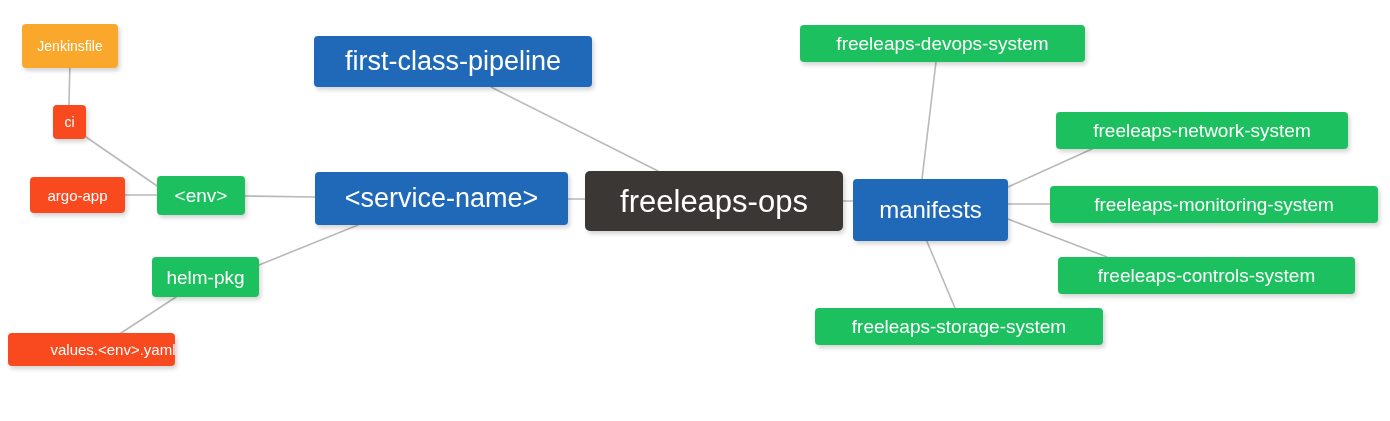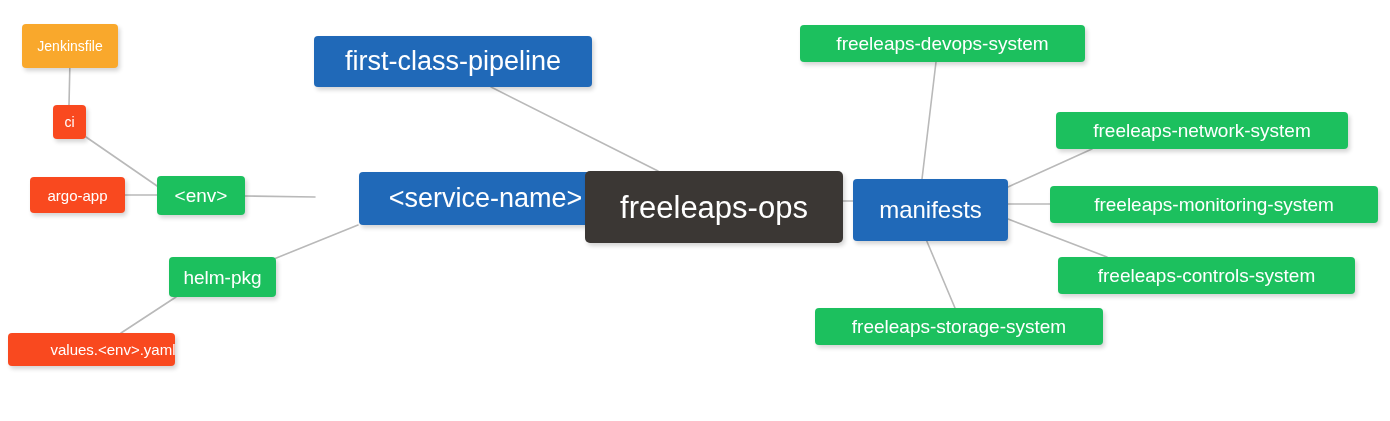--- a/index.html
+++ b/index.html
@@ -81,33 +81,33 @@
       </div>
       <div class="node" style="left: 53px; top: 105px; width: 33px; height: 34px; background: rgb(249, 73, 31); font-size: 14px; text-align: right;">
         <span class="node-label">ci</span>
       </div>
       <div class="node" style="left: 30px; top: 177px; width: 95px; height: 36px; background: rgb(249, 73, 31); font-size: 15px;">
         <span class="node-label">argo-app</span>
       </div>
       <div class="node" style="left: 157px; top: 176px; width: 88px; height: 39px; background: rgb(28, 192, 94); font-size: 19px;">
         <span class="node-label">&lt;env&gt;</span>
       </div>
-      <div class="node" style="left: 169px; top: 257px; width: 107px; height: 40px; background: rgb(28, 192, 94); font-size: 19px;">
+      <div class="node" style="left: 152px; top: 257px; width: 107px; height: 40px; background: rgb(28, 192, 94); font-size: 19px;">
         <span class="node-label">helm-pkg</span>
       </div>
       <div class="node" style="left: 8px; top: 333px; width: 167px; height: 33px; background: rgb(249, 73, 31); font-size: 15px; padding-left: 43px;">
         <span class="node-label">values.&lt;env&gt;.yaml</span>
       </div>
       <div class="node" style="left: 314px; top: 36px; width: 278px; height: 51px; background: rgb(32, 105, 184); font-size: 27px;">
         <span class="node-label">first-class-pipeline</span>
       </div>
-      <div class="node" style="left: 315px; top: 172px; width: 253px; height: 53px; background: rgb(32, 105, 184); font-size: 27px; margin-left: 44px;">
+      <div class="node" style="left: 315px; top: 172px; width: 253px; height: 53px; background: rgb(32, 105, 184); font-size: 27px;">
         <span class="node-label">&lt;service-name&gt;</span>
       </div>
-      <div class="node root" style="left: 585px; top: 171px; width: 258px; height: 72px; background: rgb(59, 55, 52); font-size: 31px;">
+      <div class="node root" style="left: 585px; top: 171px; width: 258px; height: 60px; background: rgb(59, 55, 52); font-size: 31px;">
         <span class="node-label">freeleaps-ops</span>
       </div>
       <div class="node" style="left: 853px; top: 179px; width: 155px; height: 62px; background: rgb(32, 105, 184); font-size: 24px;">
         <span class="node-label">manifests</span>
       </div>
       <div class="node" style="left: 800px; top: 25px; width: 285px; height: 37px; background: rgb(28, 192, 94); font-size: 19px;">
         <span class="node-label">freeleaps-devops-system</span>
       </div>
       <div class="node" style="left: 1056px; top: 112px; width: 292px; height: 37px; background: rgb(28, 192, 94); font-size: 19px;">
         <span class="node-label">freeleaps-network-system</span>

